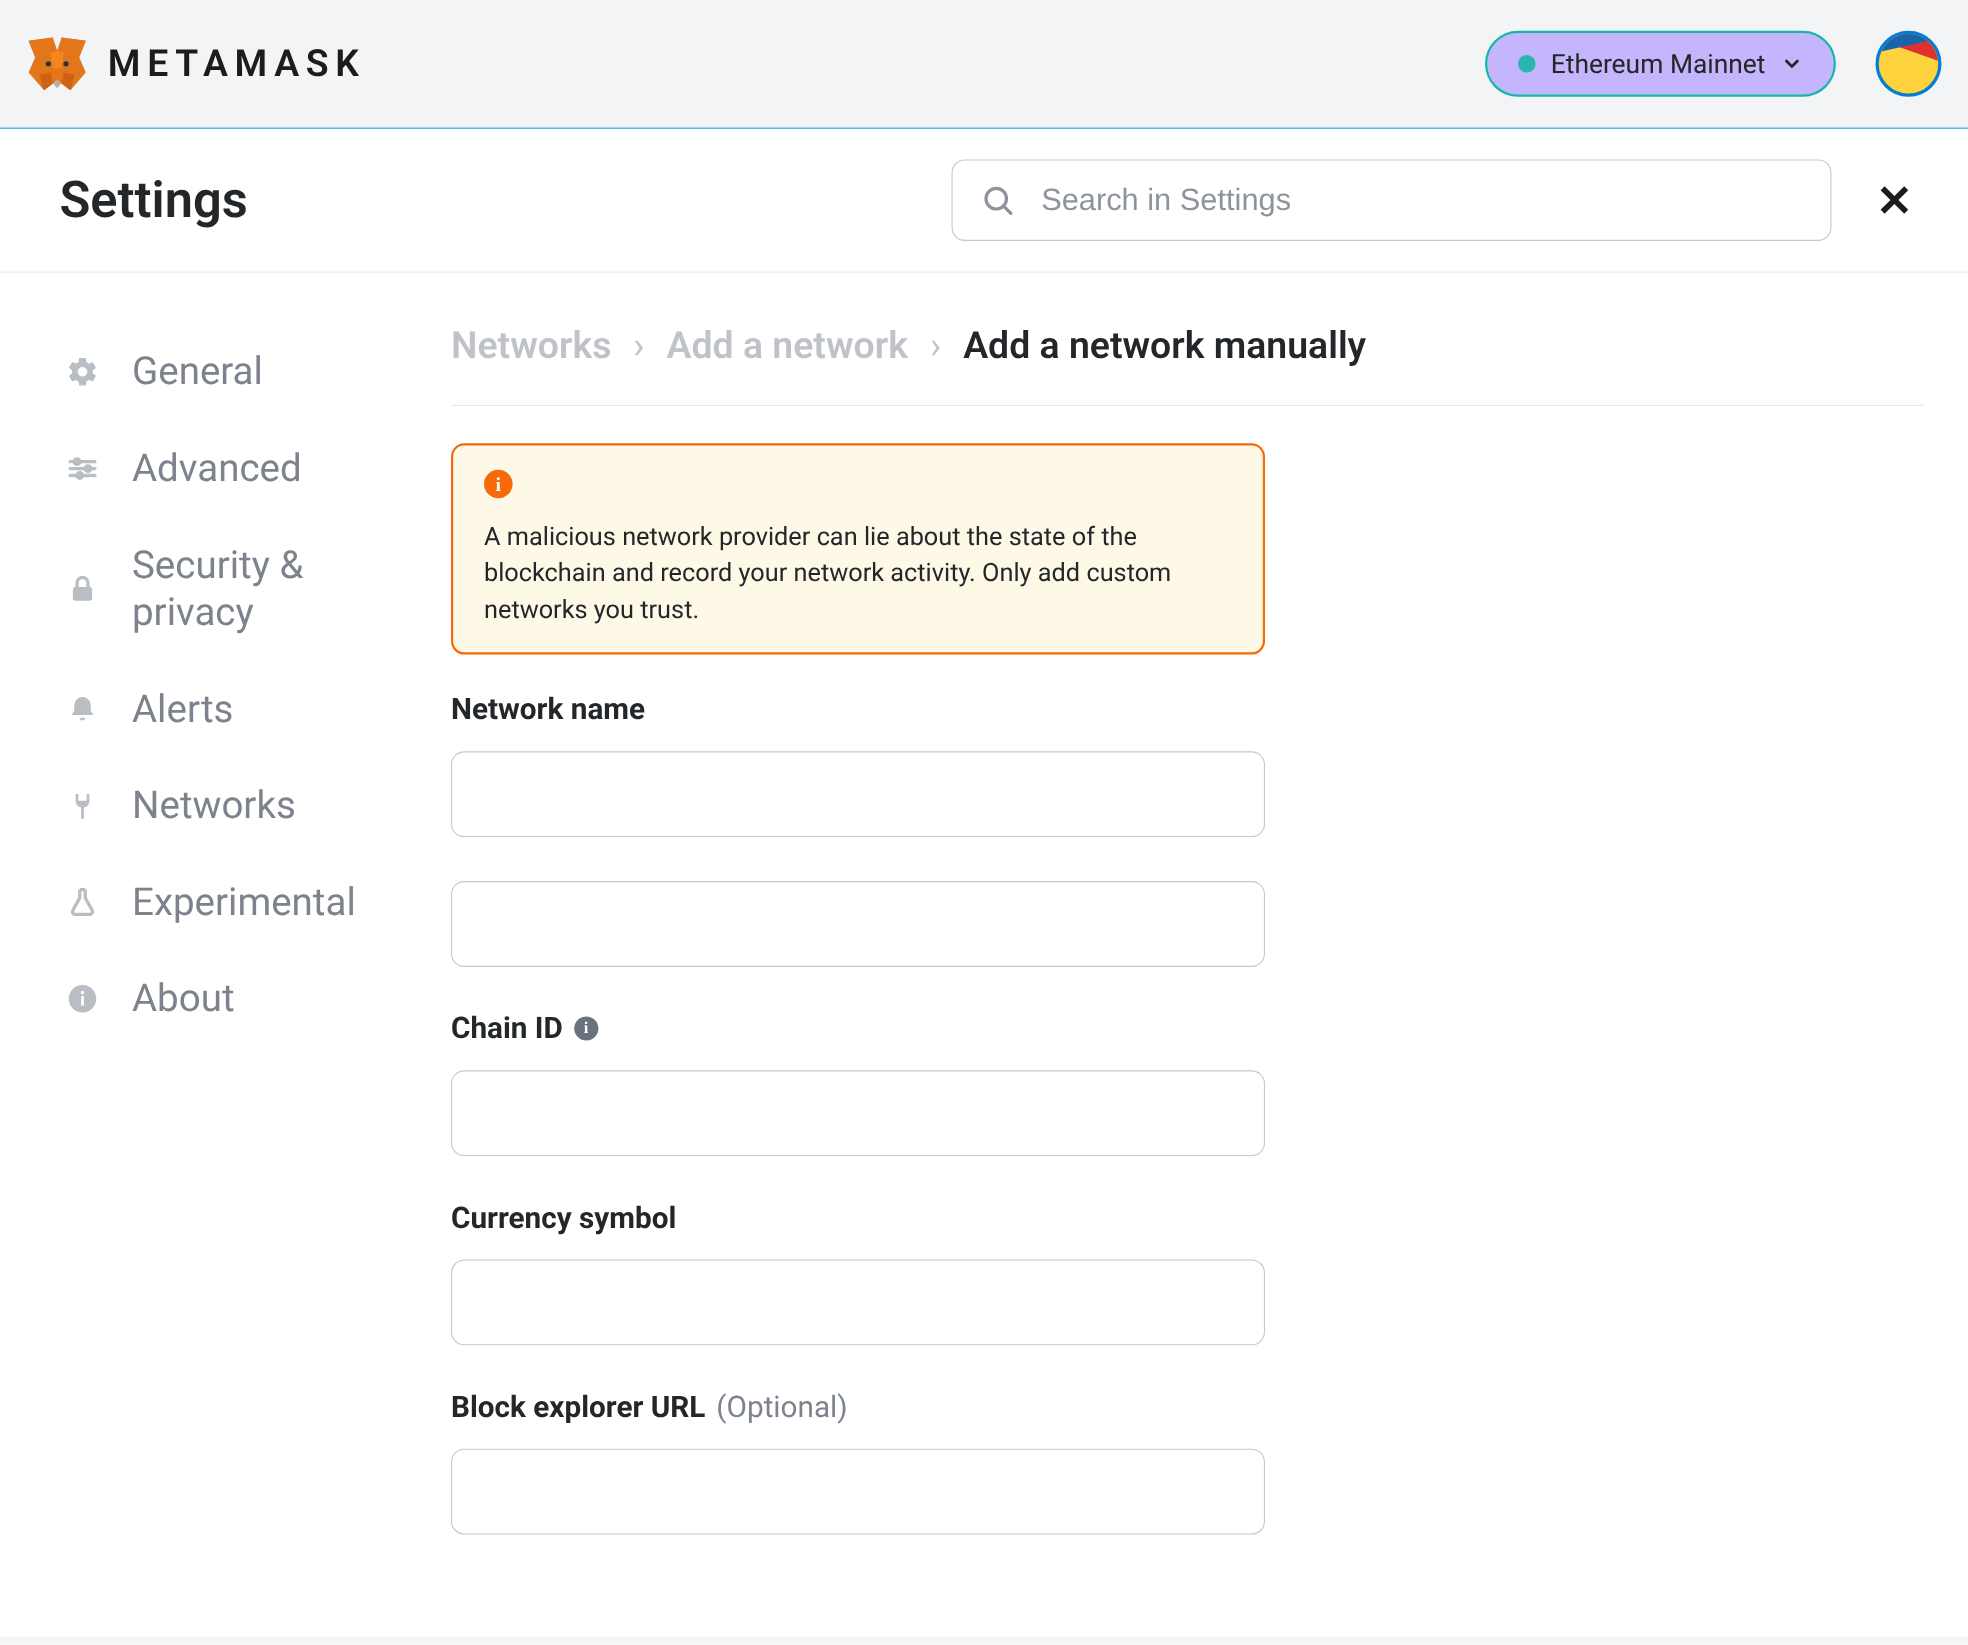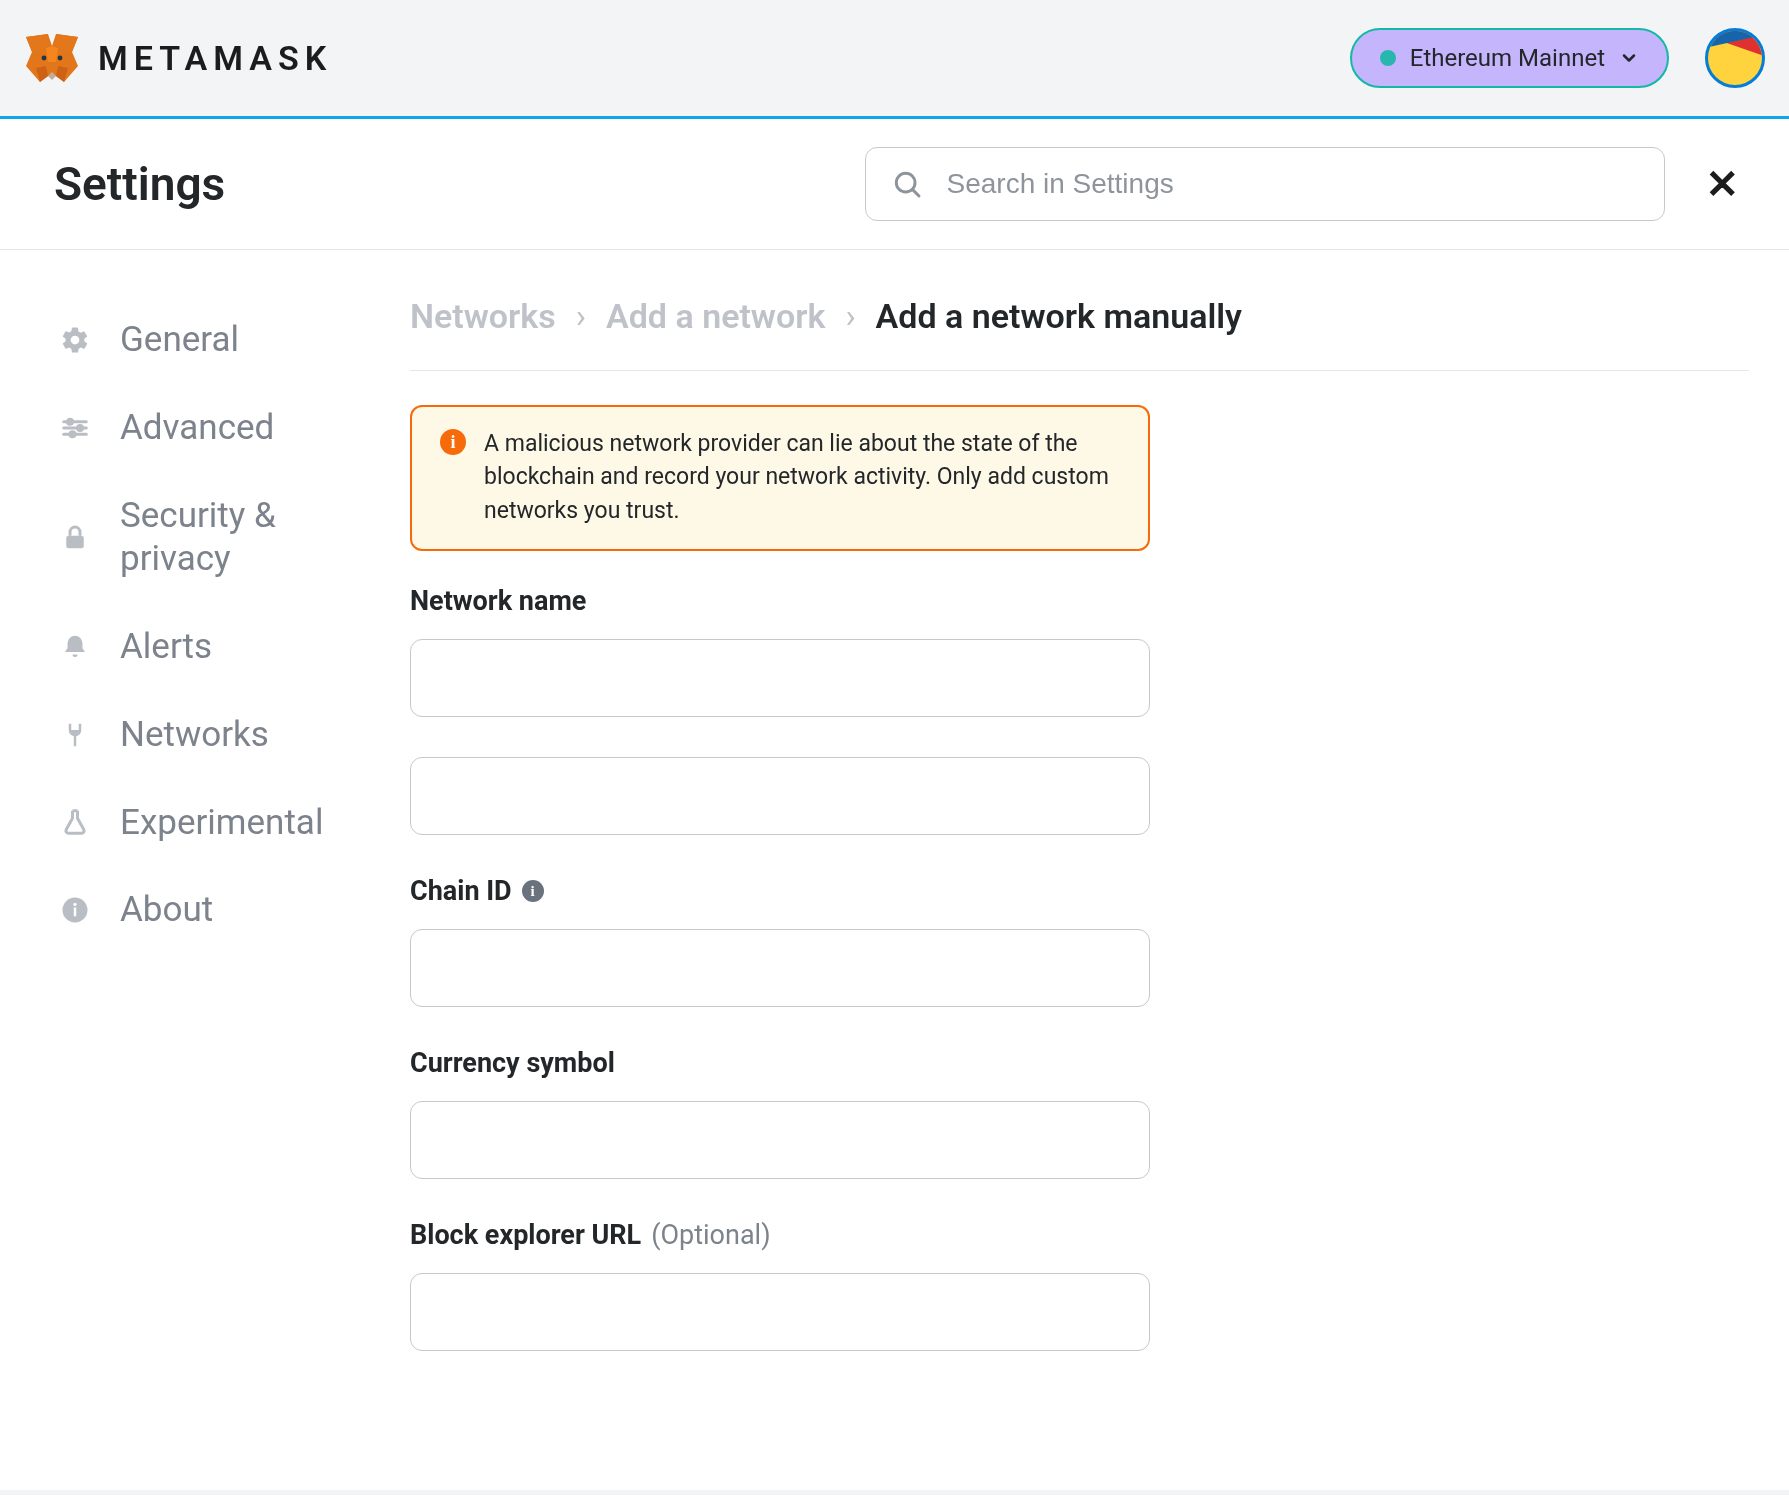--- a/index.html
+++ b/index.html
@@ -67,21 +67,21 @@
   }
   .avatar .slice-blue {
     position:absolute; inset:0;
     background: #1864ab;
     clip-path: polygon(0 0, 100% 0, 100% 8%, 0 30%);
   }
 
   
   .settings-bar {
     background: #ffffff;
-    border-top: 3px solid #0ea5e9;
+    border-top: 1px solid #0ea5e9;
     border-bottom: 1px solid #e5e8eb;
     display: flex;
     align-items: center;
     padding: 28px 40px 28px 54px;
     gap: 30px;
   }
   .settings-title {
     font-size: 46px;
     font-weight: 600;
     color: #24272a;
@@ -173,20 +173,21 @@
     border: 2px solid #f66a0a;
     background: #fef8e7;
     border-radius: 12px;
     padding: 20px 28px 22px 28px;
     display: flex;
     gap: 18px;
     font-size: 23px;
     line-height: 1.45;
     color: #24272a;
     margin-bottom: 34px;
+    flex-direction: column;
   }
   .warn-icon {
     width: 26px; height: 26px;
     border-radius: 50%;
     background: #f66a0a;
     flex: 0 0 26px;
     margin-top: 2px;
     position: relative;
   }
   .warn-icon::before {

